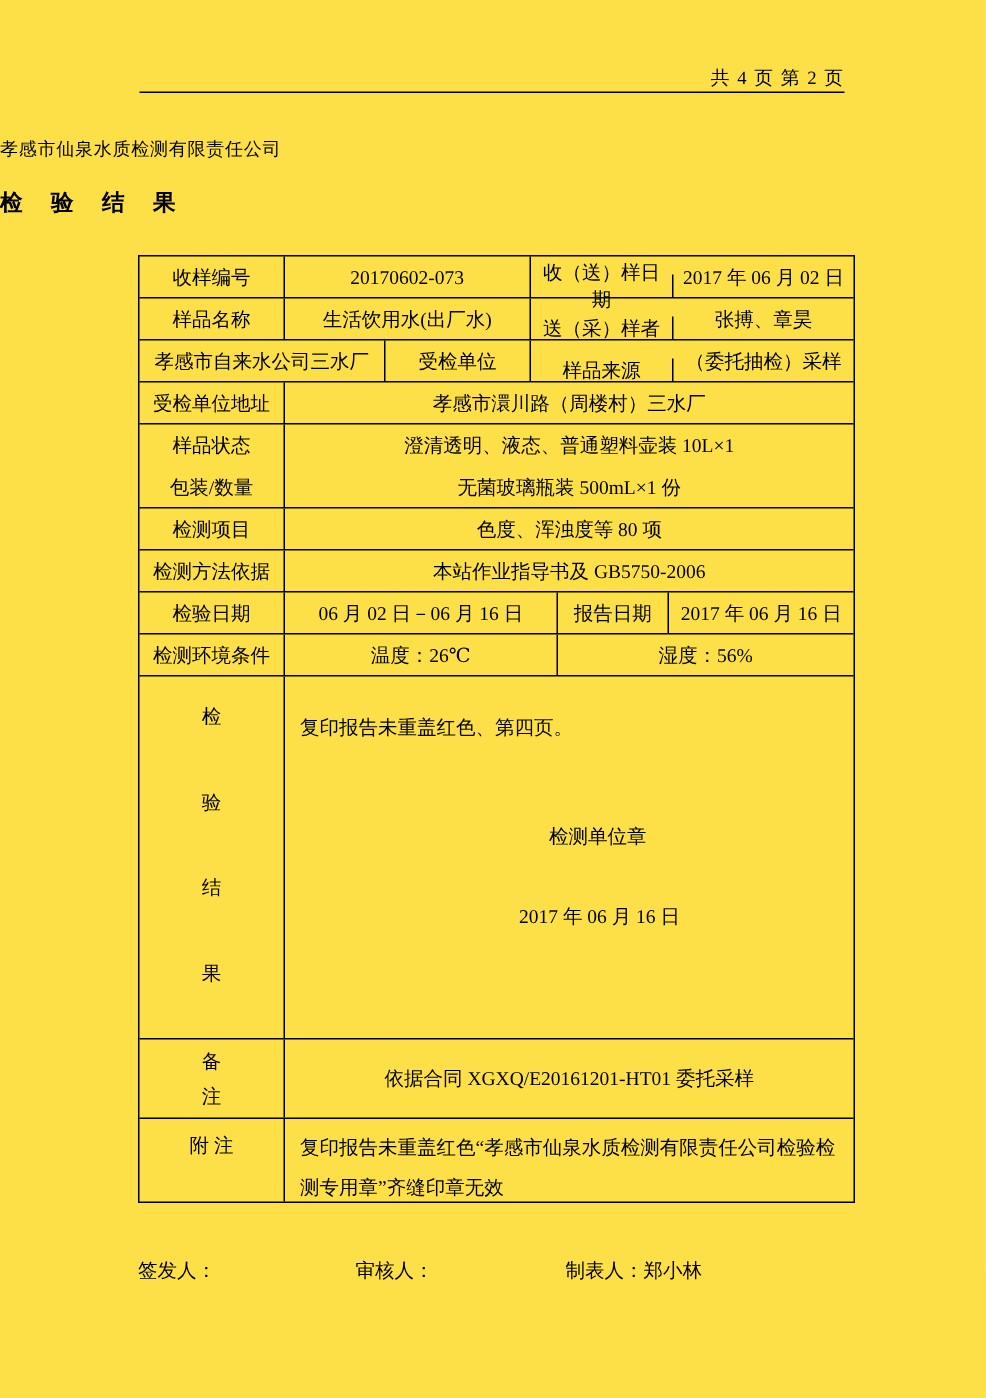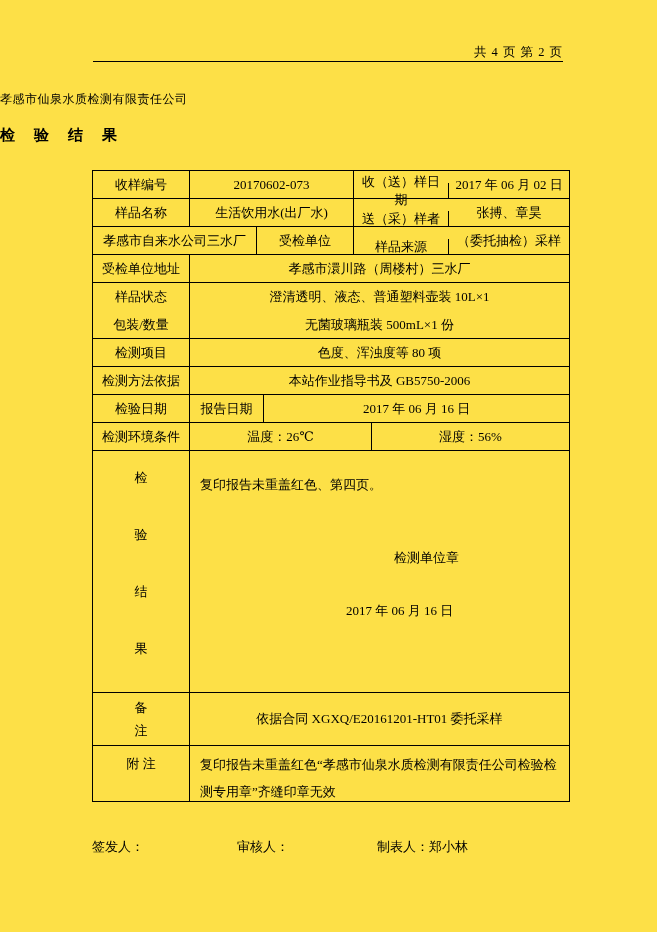--- a/index.html
+++ b/index.html
@@ -57,21 +57,21 @@
   .two-line{flex-direction:column;line-height:28px;justify-content:space-between;}
   .two-line span{display:block;}
   .result-label{
     flex-direction:column;justify-content:flex-start;
     padding-top:18px;row-gap:39px;
   }
   .result-body{
     position:relative;display:block;text-align:left;padding:0;
   }
   .result-note{position:absolute;left:10px;top:25px;}
-  .seal-caption{position:absolute;left:176px;top:98px;margin-left:28px;}
+  .seal-caption{position:absolute;left:176px;top:98px;}
   .seal-date{position:absolute;left:156px;top:151px;}
   .remark-label{flex-direction:column;line-height:23px;justify-content:center;}
   .appendix-label{align-items:flex-start;padding-top:9px;}
   .appendix-body{
     display:block;text-align:left;padding:5px 10px 0 10px;line-height:27px;
   }
   .footer-line{position:absolute;top:838px;left:0;width:657px;height:18px;font-size:13px;}
   .footer-line .sign{position:absolute;left:92px;}
   .footer-line .review{position:absolute;left:237px;}
   .footer-line .prepare{position:absolute;left:377px;}
@@ -131,20 +131,21 @@
       <div class="cell c4">色度、浑浊度等 80 项</div>
     </div>
 
     <div class="row h28">
       <div class="cell c1">检测方法依据</div>
       <div class="cell c4">本站作业指导书及 GB5750-2006</div>
     </div>
 
     <div class="row h28">
       <div class="cell c1">检验日期</div>
+      <div class="cell c2d">06 月 02 日－06 月 16 日</div>
       <div class="cell c3d">报告日期</div>
       <div class="cell c4">2017 年 06 月 16 日</div>
     </div>
 
     <div class="row h28">
       <div class="cell c1">检测环境条件</div>
       <div class="cell c2e">温度：26℃</div>
       <div class="cell c4">湿度：56%</div>
     </div>
 

